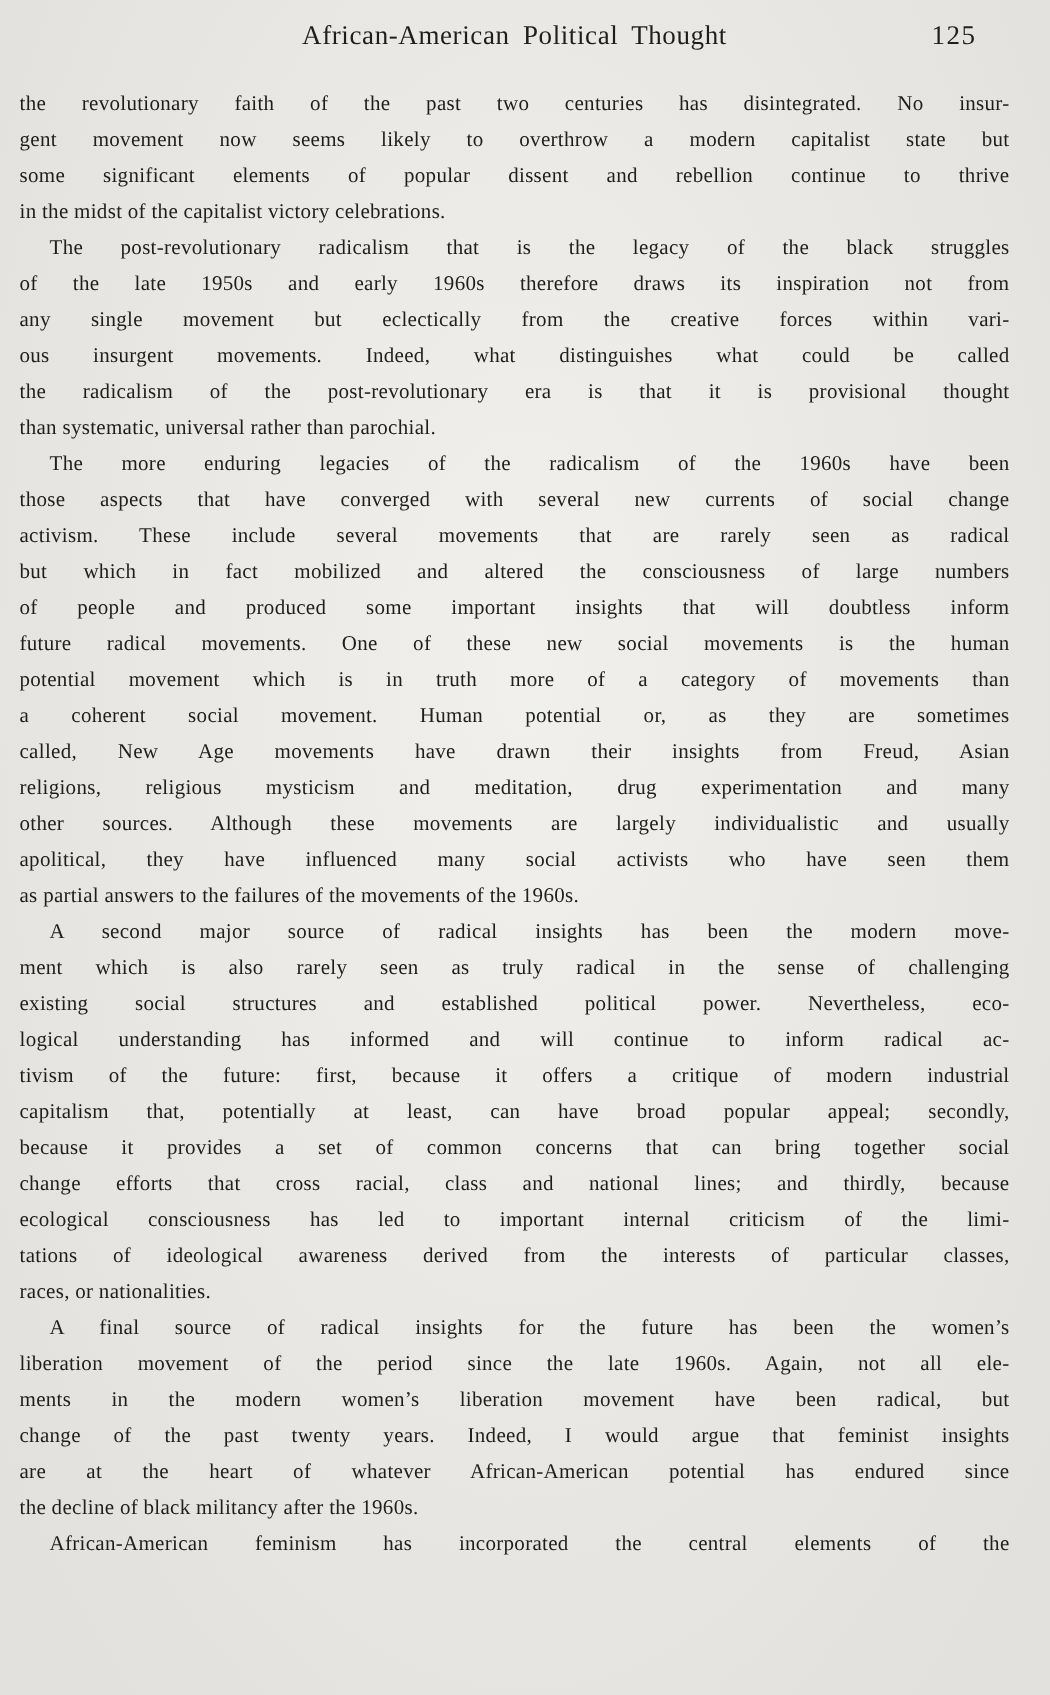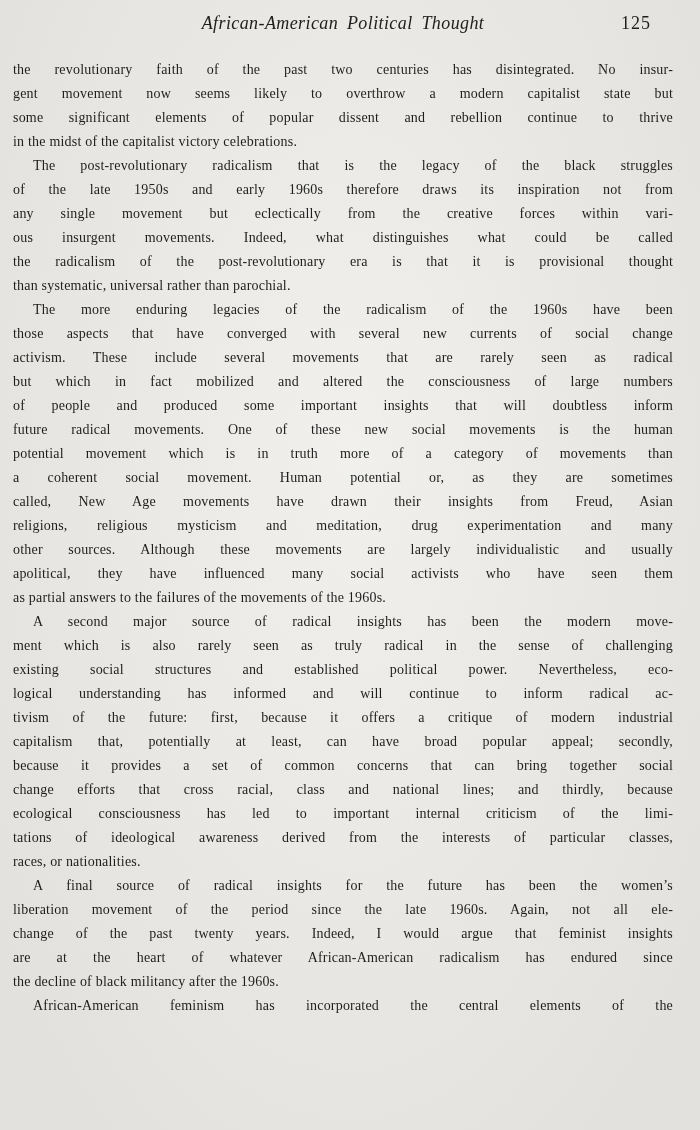--- a/index.html
+++ b/index.html
@@ -24,21 +24,20 @@
       radial-gradient(ellipse at 50% 40%, rgba(255,255,255,0.35), rgba(0,0,0,0.03) 90%),
       #e9e8e4;
   }
   .running-header {
     position: relative;
     height: 24px;
     line-height: 24px;
     text-align: center;
   }
   .running-header .title {
-    font-style: italic;
     font-size: 18px;
     word-spacing: 4px;
     letter-spacing: 0.4px;
   }
   .running-header .pagenum {
     position: absolute;
     top: 0;
     right: 22px;
     font-size: 18px;
     letter-spacing: 1px;
@@ -114,21 +113,22 @@
         <div class="line">capitalism that, potentially at least, can have broad popular appeal; secondly,</div>
         <div class="line">because it provides a set of common concerns that can bring together social</div>
         <div class="line">change efforts that cross racial, class and national lines; and thirdly, because</div>
         <div class="line">ecological consciousness has led to important internal criticism of the limi-</div>
         <div class="line">tations of ideological awareness derived from the interests of particular classes,</div>
         <div class="line last">races, or nationalities.</div>
       </div>
       <div class="paragraph">
         <div class="line indent">A final source of radical insights for the future has been the women’s</div>
         <div class="line">liberation movement of the period since the late 1960s. Again, not all ele-</div>
+        <div class="line">ments in the modern women’s liberation movement have been radical, but</div>
         <div class="line">change of the past twenty years. Indeed, I would argue that feminist insights</div>
-        <div class="line">are at the heart of whatever African-American radicalism has endured since</div>
+        <div class="line">are at the heart of whatever African-American potential has endured since</div>
         <div class="line last">the decline of black militancy after the 1960s.</div>
       </div>
       <div class="paragraph">
         <div class="line indent">African-American feminism has incorporated the central elements of the</div>
       </div>
     </div>
 </div>
 
 </body></html>

